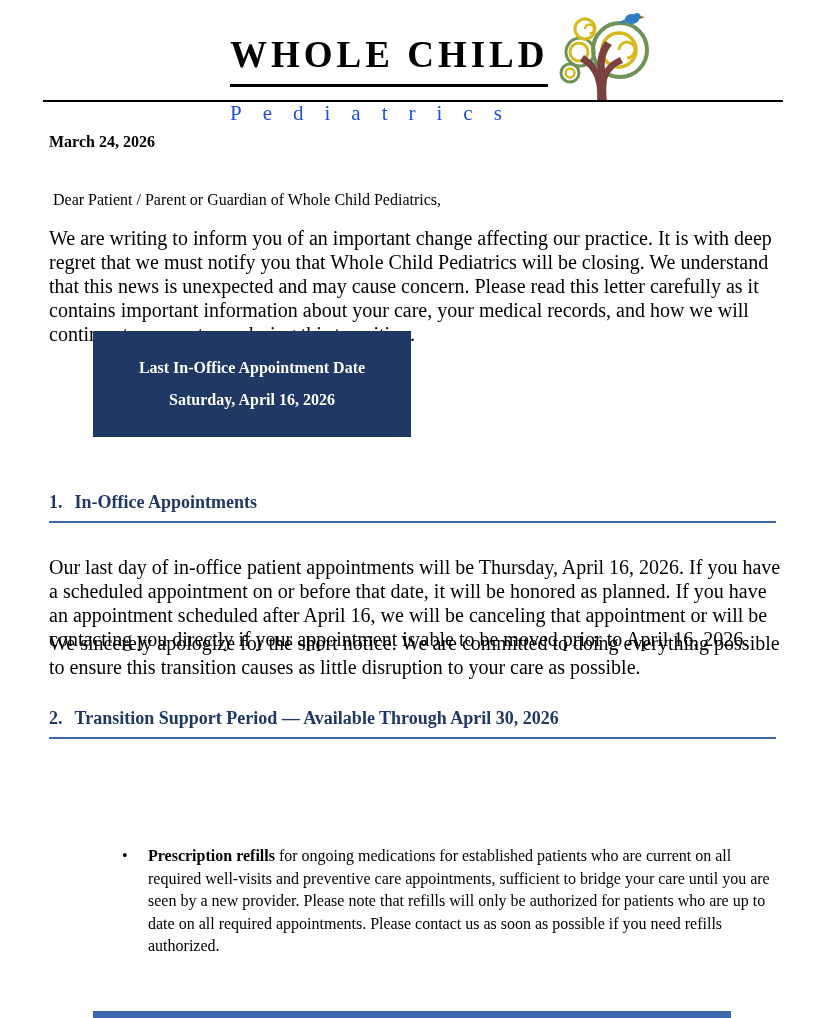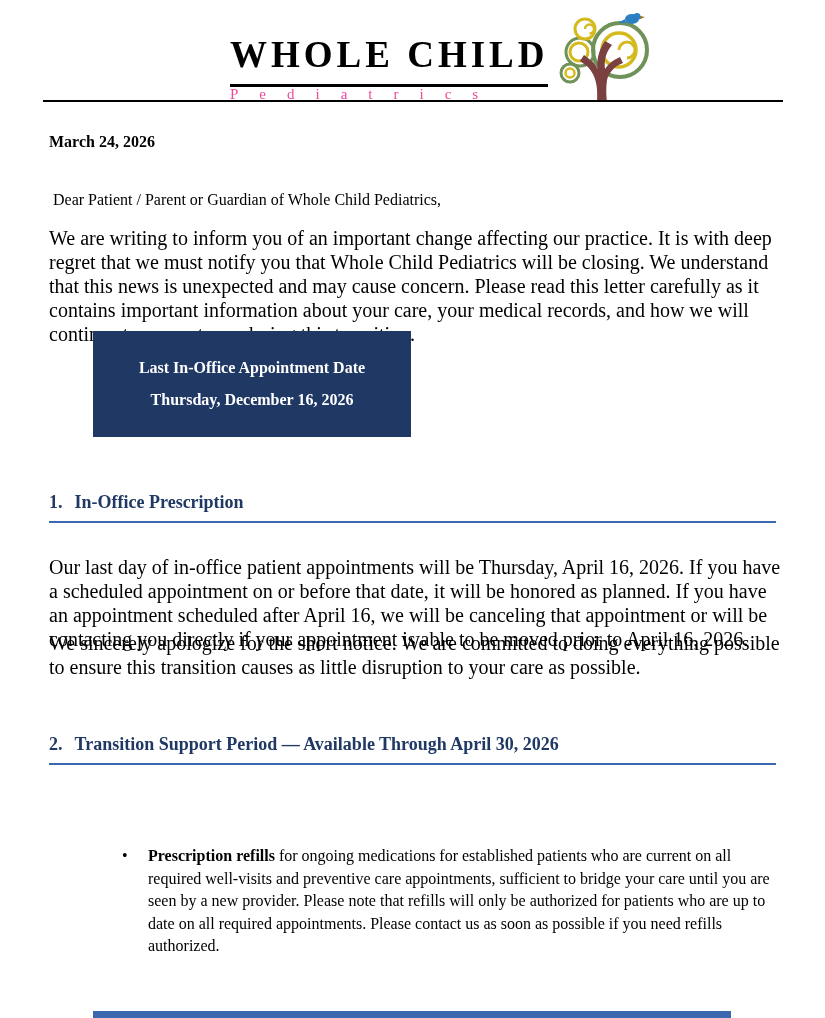--- a/index.html
+++ b/index.html
@@ -11,22 +11,22 @@
   }
 
   
   .logo-text { position:absolute; left:230px; top:36px; }
   .brand-title {
     display:inline-block; font-size:37px; font-weight:bold; letter-spacing:4px;
     line-height:1; color:#000; border-bottom:3px solid #000; padding-bottom:11px;
     white-space:nowrap;
   }
   .brand-subtitle {
-    display:block; margin-top:0; font-size:15px; letter-spacing:21px;
-    line-height:1; color:#ec4899; white-space:nowrap;
+    display:block; margin-top:16px; font-size:21px; letter-spacing:21px;
+    line-height:1; color:#1d4ed8; white-space:nowrap;
   }
   .tree-logo { position:absolute; left:550px; top:10px; width:118px; height:92px; }
   .rule-top { position:absolute; left:43px; top:100px; width:740px; height:2px; background:#000; }
 
   
   .body-text { font-size:20px; line-height:24px; color:#000; }
   .date-line      { position:absolute; left:49px; top:133px; font-size:16px; font-weight:bold; }
   .salutation     { position:absolute; left:53px; top:188px; font-size:16px; }
   .intro-para     { position:absolute; left:49px; top:226px; width:740px; }
 
@@ -43,21 +43,21 @@
   .hbox-right .hbox-date { margin-top:4px; }
 
   
   .section-head {
     position:absolute; left:49px; width:727px;
     font-size:18px; font-weight:bold; color:#1F3864; line-height:22px;
     border-bottom:2px solid #3B68AF; padding-bottom:8px; white-space:nowrap;
   }
   .section-num { display:inline-block; margin-right:12px; }
   .s1-head { top:491px; }
-  .s2-head { top:733px; }
+  .s2-head { top:707px; }
   .s1-p1 { position:absolute; left:49px; top:527px; width:737px;margin-top:28px; }
   .s1-p2 { position:absolute; left:49px; top:631px; width:737px; }
   .s2-p1 { position:absolute; left:49px; top:768px; width:737px; }
 
   
   .bullet-glyph { position:absolute; left:122px; top:845px; font-size:16px; line-height:22px; }
   .bullet-text  { position:absolute; left:148px; top:845px; width:634px; font-size:16px; line-height:22.5px; }
   .bullet-text b { font-weight:bold; }
 
   
@@ -100,26 +100,26 @@
 
   <div class="rule-top"></div>
 
   <div class="date-line">March 24, 2026</div>
   <div class="salutation body-text">Dear Patient / Parent or Guardian of Whole Child Pediatrics,</div>
   <div class="intro-para body-text">We are writing to inform you of an important change affecting our practice. It is with deep regret that we must notify you that Whole Child Pediatrics will be closing. We understand that this news is unexpected and may cause concern. Please read this letter carefully as it contains important information about your care, your medical records, and how we will continue to support you during this transition.</div>
 
   <div class="boxes">
     <div class="hbox hbox-left">
       <div>Last In-Office Appointment Date</div>
-      <div class="hbox-date">Thursday, December 16, 2026</div>
+      <div class="hbox-date">Saturday, April 16, 2026</div>
     </div>
   </div>
 
   <div class="section-head s1-head">
-    <span class="section-num">1.</span><span>In-Office Prescription</span>
+    <span class="section-num">1.</span><span>In-Office Appointments</span>
   </div>
   <div class="s1-p1 body-text">Our last day of in-office patient appointments will be Thursday, April 16, 2026. If you have a scheduled appointment on or before that date, it will be honored as planned. If you have an appointment scheduled after April 16, we will be canceling that appointment or will be contacting you directly if your appointment is able to be moved prior to April 16, 2026.</div>
   <div class="s1-p2 body-text">We sincerely apologize for the short notice. We are committed to doing everything possible to ensure this transition causes as little disruption to your care as possible.</div>
 
   <div class="section-head s2-head">
     <span class="section-num">2.</span><span>Transition Support Period — Available Through April 30, 2026</span>
   </div>
 
   <div class="bullet-glyph">•</div>
   <div class="bullet-text">

